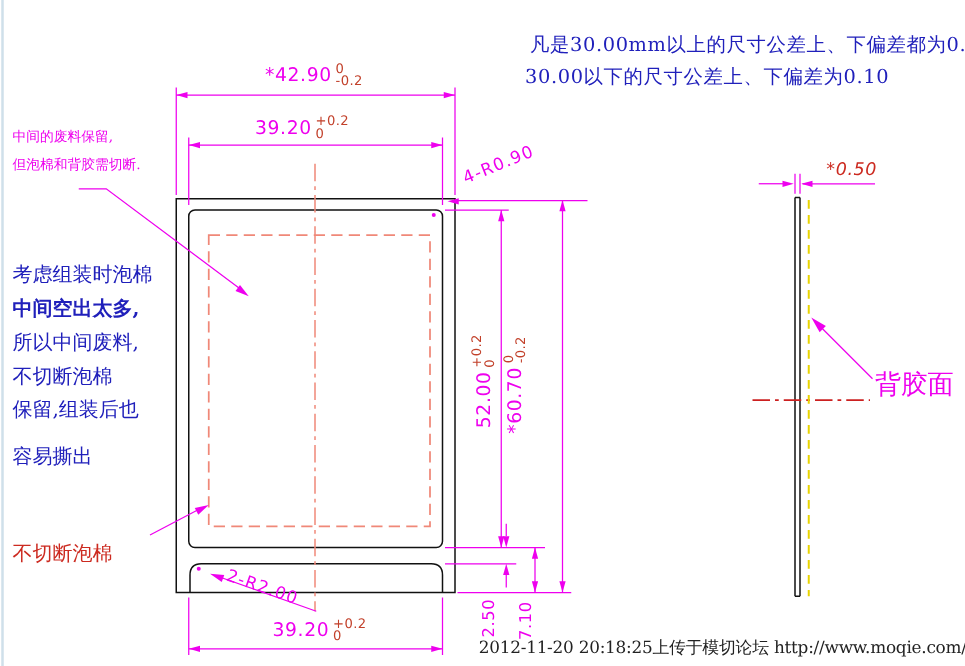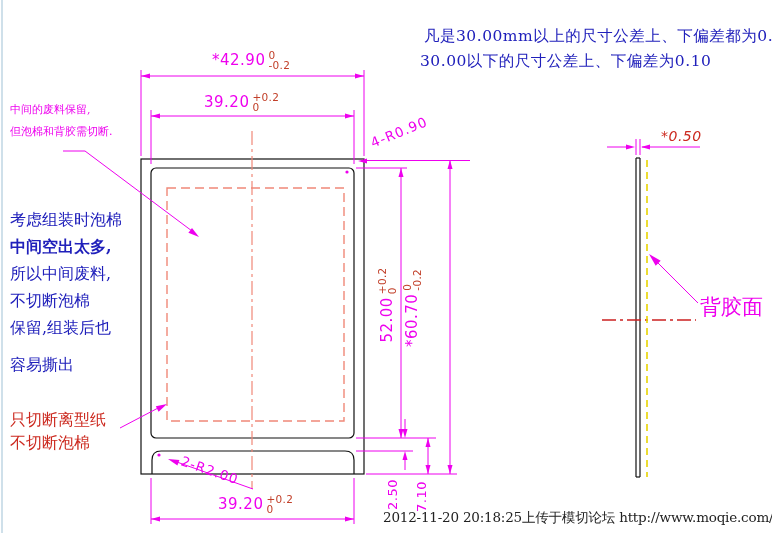--- a/index.html
+++ b/index.html
@@ -127,21 +127,20 @@
   <div class="txt cjk magenta ann" style="left:10px;top:102px;">中间的废料保留,</div>
   <div class="txt cjk magenta ann" style="left:10px;top:124px;">但泡棉和背胶需切断.</div>
 
   <div class="ann2line cjk blue" style="top:210px;">考虑组装时泡棉</div>
   <div class="ann2line cjk blue" style="top:237px;font-weight:bold;">中间空出太多,</div>
   <div class="ann2line cjk blue" style="top:264px;">所以中间废料,</div>
   <div class="ann2line cjk blue" style="top:291px;">不切断泡棉</div>
   <div class="ann2line cjk blue" style="top:318px;">保留,组装后也</div>
   <div class="ann2line cjk blue" style="top:355px;">容易撕出</div>
 
-  <div class="txt cjk red" style="left:10px;top:410px;font-size:16px;">只切断离型纸</div>
   <div class="txt cjk red" style="left:10px;top:433px;font-size:16px;">不切断泡棉</div>
 
   <div class="dim-row" style="left:212px;top:50px;">
     <span class="dim-val">*42.90</span>
     <span class="tol">
       <span>0</span>
       <span>-0.2</span>
     </span>
   </div>
 

